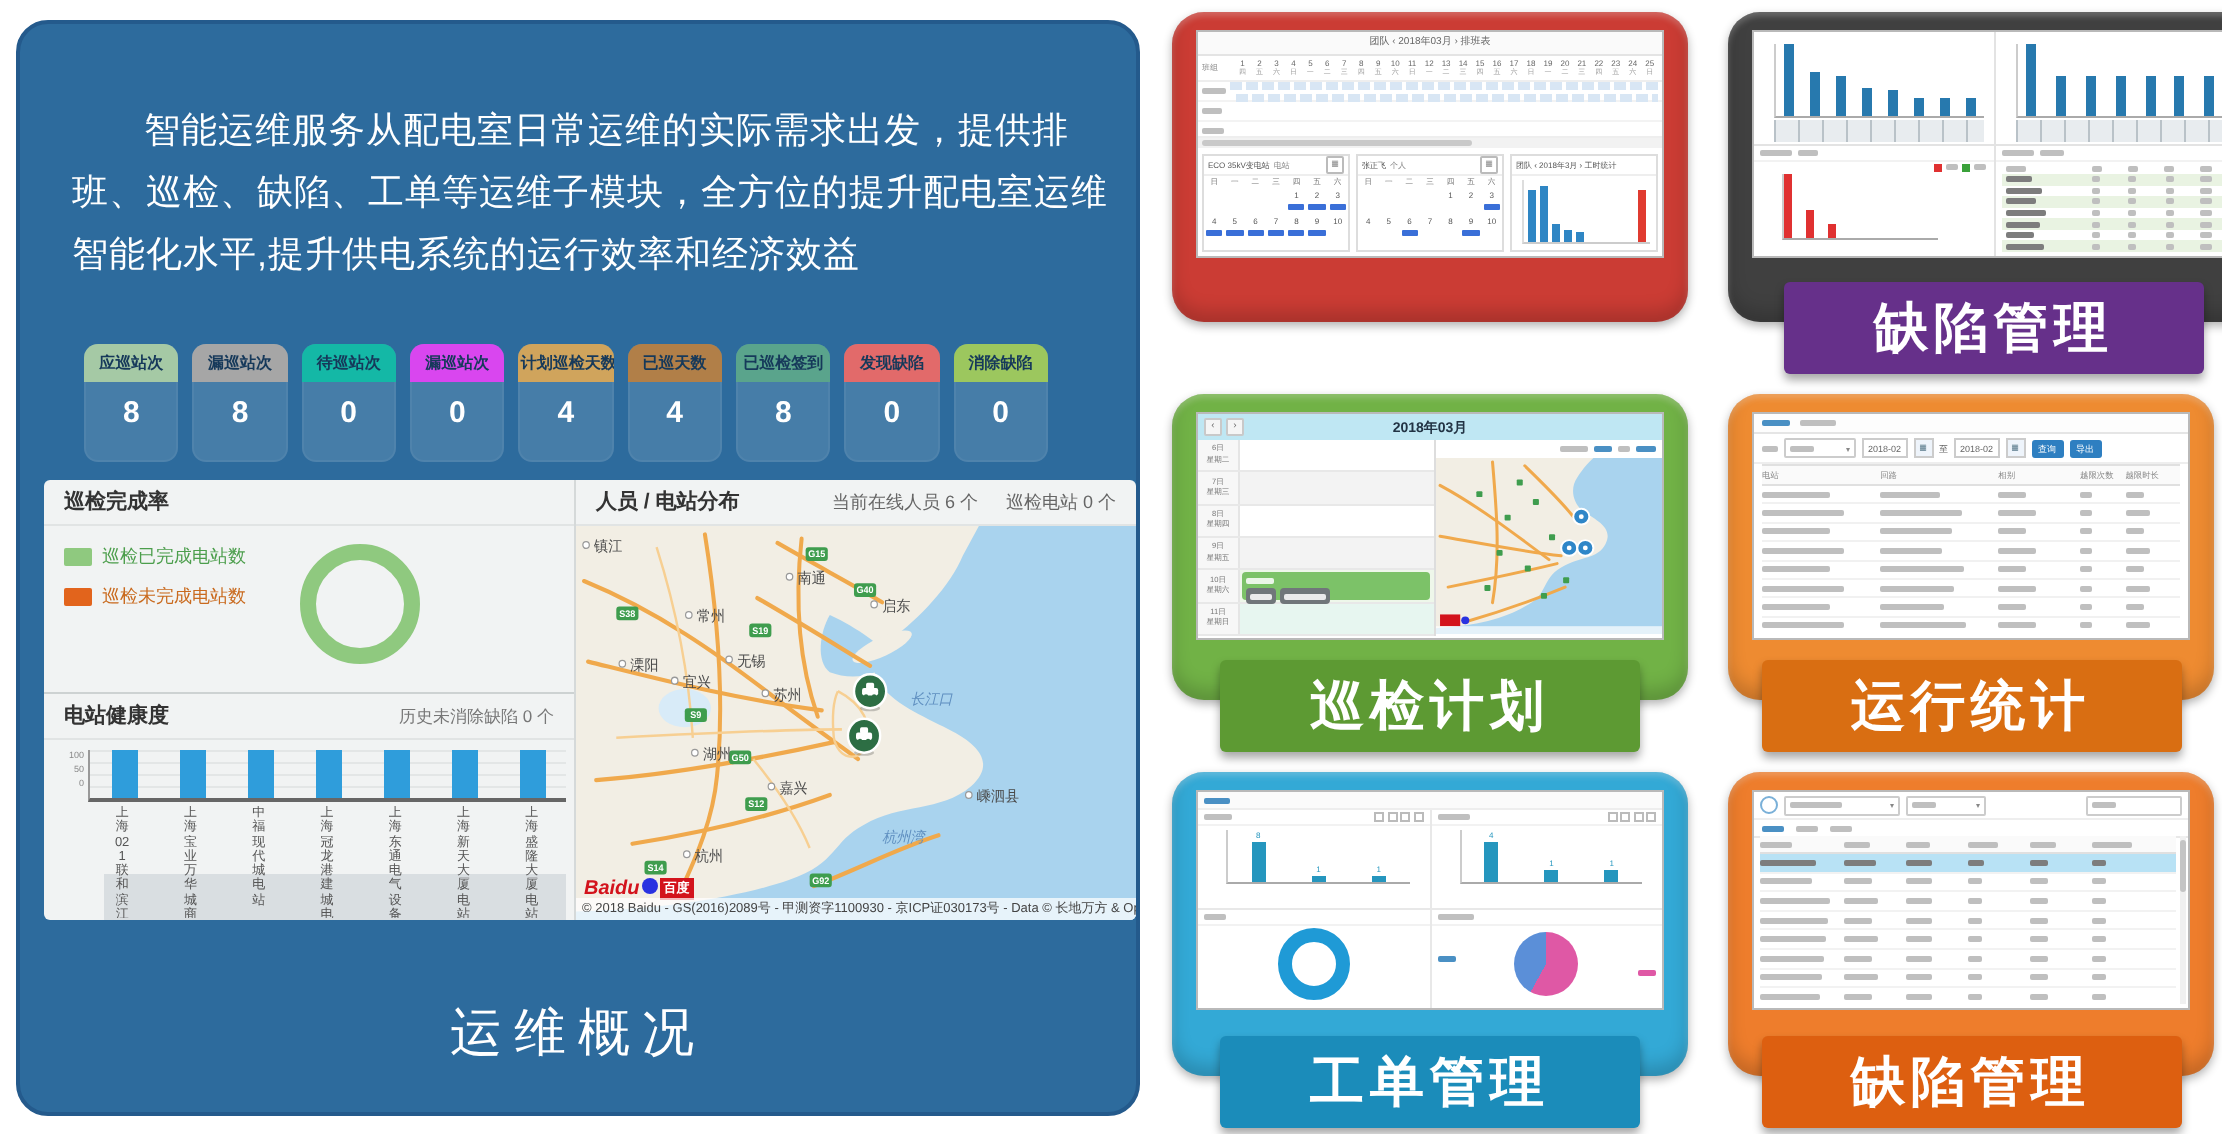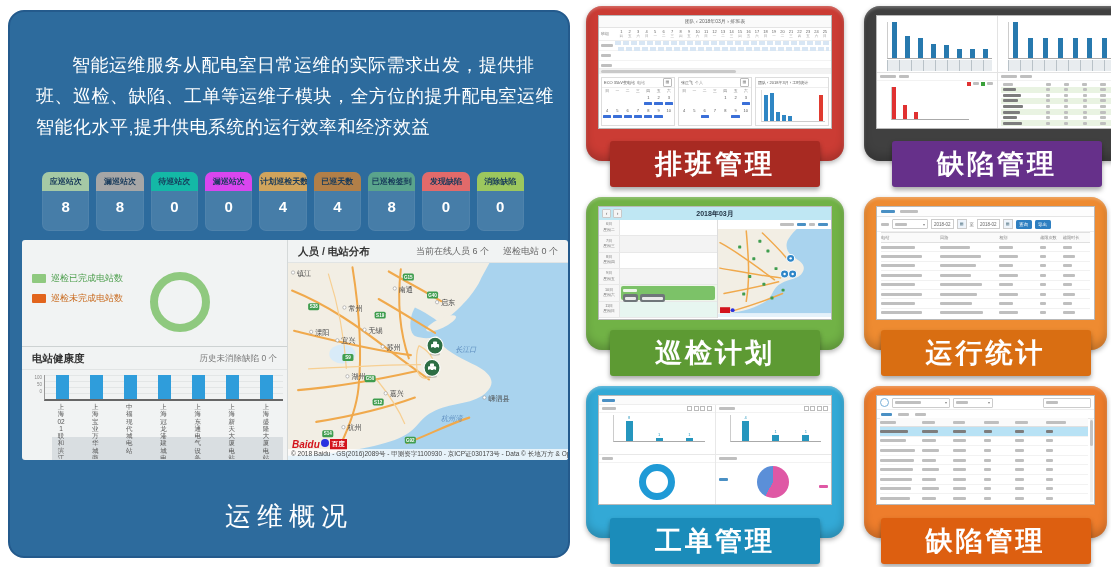--- a/index.html
+++ b/index.html
@@ -196,20 +196,23 @@
      </div>
         <div class="stat">
        <div class="stat-h" style="background:#9cc75e">消除缺陷</div>
        <div class="stat-v">0</div>
      </div>
       </div>
 
     <div class="charts">
       <div class="col-left">
         <div class="sec1">
+          <div class="sec-h">
+              <span>巡检完成率</span>
+            </div>
           <div class="legend">
               <div class="lg">
        <span class="sw" style="background:#8fc97f"></span>
        <span style="color:#4c9e4c">巡检已完成电站数</span>
      </div>
               <div class="lg">
        <span class="sw" style="background:#e2641c"></span>
        <span style="color:#c96a1e">巡检未完成电站数</span>
      </div>
             </div>
@@ -565,21 +568,20 @@
               <div class="hbar2" style="height:26px"></div>
               <div class="hbar2" style="height:28px"></div>
               <div class="hbar2" style="height:9px"></div>
               <div class="hbar2" style="height:6px"></div>
               <div class="hbar2" style="height:5px"></div>
               <div class="hbar2 red" style="height:26px"></div>
             </div>
         </div>
       </div>
     </div>
-    <div class="ribbon" style="background: rgb(168, 42, 34);">排班管理</div>
   </div>
 
   <div class="card" style="left: 864px; top: 6px; width: 243px; height: 155px; background: #404040; padding-left: 23px;">
     <div class="shot">
       <div class="quad">
         <div class="q">
           <div class="bars">
               <div class="barc">
                 <div class="bar" style="height:100%;background:#2779ae"></div>
               </div>

